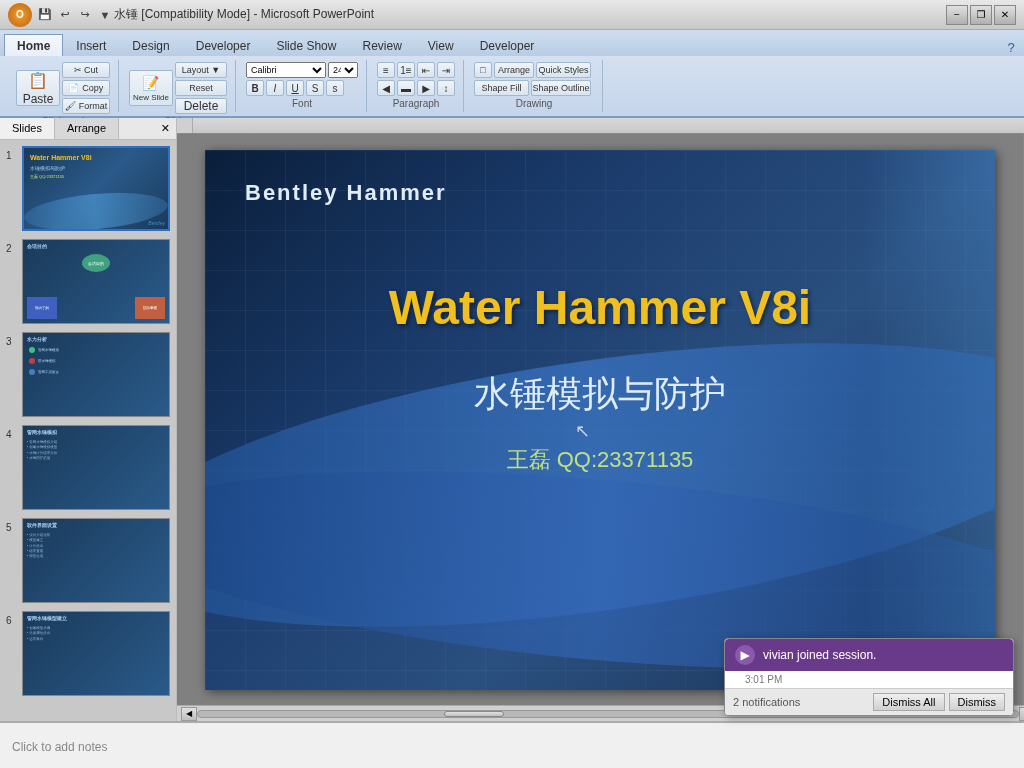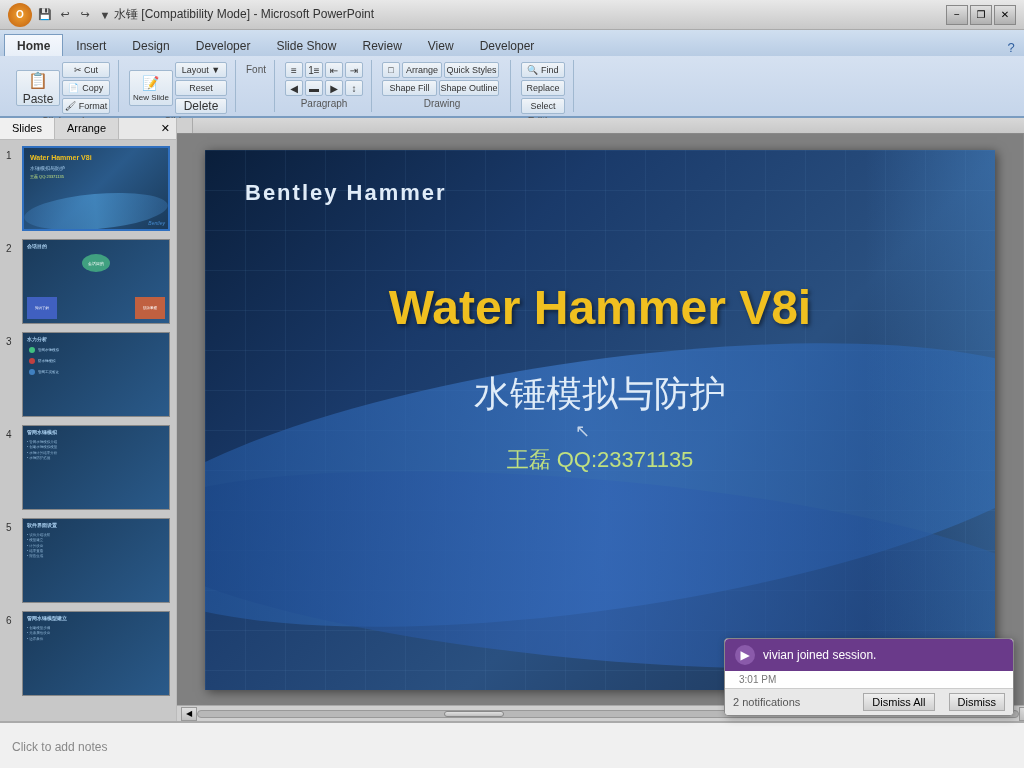--- a/index.html
+++ b/index.html
@@ -165,20 +165,37 @@
         </button>
         <div style="display:flex;flex-direction:column;gap:2px;">
           <button class="r-btn" style="height:16px;width:52px;font-size:9px;">Layout ▼</button>
           <button class="r-btn" style="height:16px;width:52px;font-size:9px;">Reset</button>
           <button class="r-btn" style="height:16px;width:52px;font-size:12px;">Delete</button>
         </div>
       </div>
       <span class="ribbon-group-label">Slides</span>
     </div>
     <div class="ribbon-group">
+      <div style="display:flex;flex-direction:column;gap:2px;align-items:flex-start;">
+        <div style="display:flex;gap:2px;align-items:center;">
+          <select style="font-size:9px;width:80px;height:16px;">
+            <option>Calibri</option>
+          </select>
+          <select style="font-size:9px;width:30px;height:16px;">
+            <option>24</option>
+          </select>
+        </div>
+        <div style="display:flex;gap:2px;">
+          <button class="r-btn" style="width:18px;height:16px;font-weight:bold;font-size:10px;">B</button>
+          <button class="r-btn" style="width:18px;height:16px;font-style:italic;font-size:10px;">I</button>
+          <button class="r-btn" style="width:18px;height:16px;text-decoration:underline;font-size:10px;">U</button>
+          <button class="r-btn" style="width:18px;height:16px;font-size:10px;">S</button>
+          <button class="r-btn" style="width:18px;height:16px;font-size:10px;">s</button>
+        </div>
+      </div>
       <span class="ribbon-group-label">Font</span>
     </div>
     <div class="ribbon-group">
       <div style="display:flex;flex-direction:column;gap:2px;">
         <div style="display:flex;gap:2px;">
           <button class="r-btn" style="width:18px;height:16px;font-size:10px;">≡</button>
           <button class="r-btn" style="width:18px;height:16px;font-size:10px;">1≡</button>
           <button class="r-btn" style="width:18px;height:16px;font-size:10px;">⇤</button>
           <button class="r-btn" style="width:18px;height:16px;font-size:10px;">⇥</button>
         </div>
@@ -193,28 +210,20 @@
     </div>
     <div class="ribbon-group">
       <div style="display:flex;gap:2px;flex-wrap:wrap;width:120px;">
         <button class="r-btn" style="width:18px;height:16px;font-size:9px;">□</button>
         <button class="r-btn" style="width:40px;height:16px;font-size:9px;">Arrange</button>
         <button class="r-btn" style="width:55px;height:16px;font-size:9px;">Quick Styles</button>
         <button class="r-btn" style="width:55px;height:16px;font-size:9px;">Shape Fill</button>
         <button class="r-btn" style="width:60px;height:16px;font-size:9px;">Shape Outline</button>
       </div>
       <span class="ribbon-group-label">Drawing</span>
-    </div>
-    <div class="ribbon-group">
-      <div style="display:flex;flex-direction:column;gap:2px;">
-        <button class="r-btn" style="width:44px;height:16px;font-size:9px;">🔍 Find</button>
-        <button class="r-btn" style="width:44px;height:16px;font-size:9px;">Replace</button>
-        <button class="r-btn" style="width:44px;height:16px;font-size:9px;">Select</button>
-      </div>
-      <span class="ribbon-group-label">Editing</span>
     </div>
   </div>
 </div>
 
 <div class="main-area">
 
   <div class="slide-panel">
     <div class="panel-tabs">
       <div class="panel-tab active">Slides</div>
       <div class="panel-tab">Arrange</div>
@@ -375,23 +384,23 @@
 
 <div class="notes-area">
   <span class="notes-text">Click to add notes</span>
 </div>
 
 <div class="notification" style="position:fixed;bottom:52px;right:10px;">
   <div class="notif-header">
     <div class="notif-icon">▶</div>
     <span class="notif-msg">vivian joined session.</span>
   </div>
-  <div class="notif-time" style="padding:3px 14px;background:#fff;font-size:10px;color:#777;">
+  <div class="notif-time" style="padding:3px 20px;background:#fff;font-size:10px;color:#777;">
     <span>3:01 PM</span>
   </div>
   <div class="notif-footer">
     <span class="notif-count">2 notifications</span>
-    <div style="display:flex;gap:14px;">
+    <div style="display:flex;gap:4px;">
       <button class="notif-btn">Dismiss All</button>
       <button class="notif-btn">Dismiss</button>
     </div>
   </div>
 </div>
 
 </body></html>

